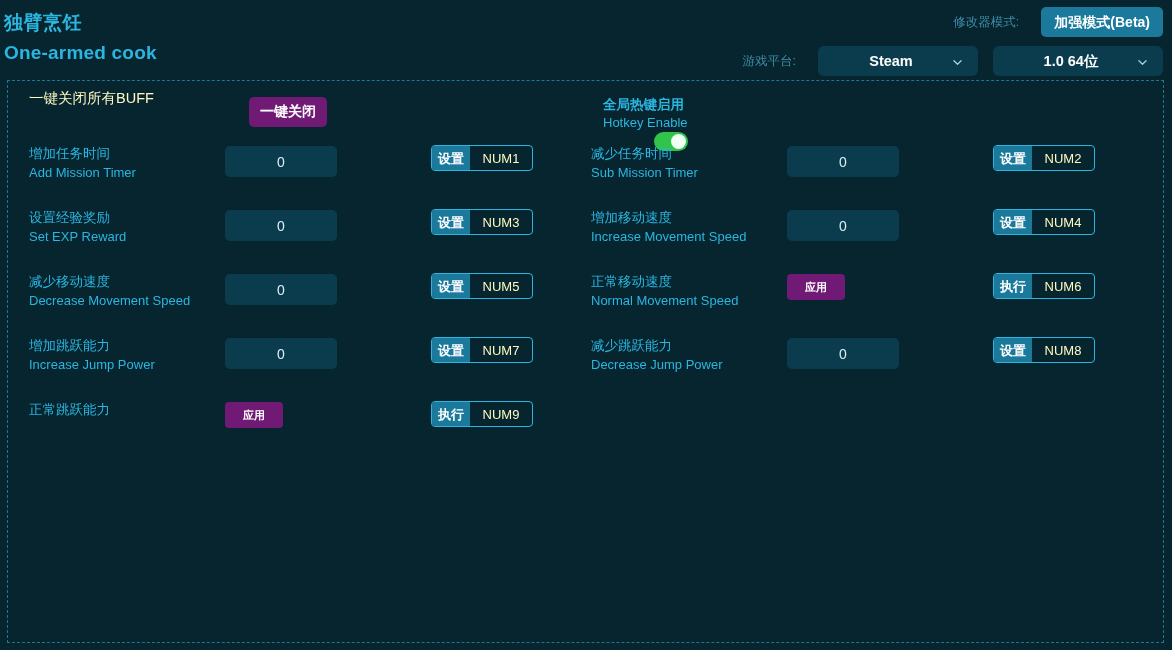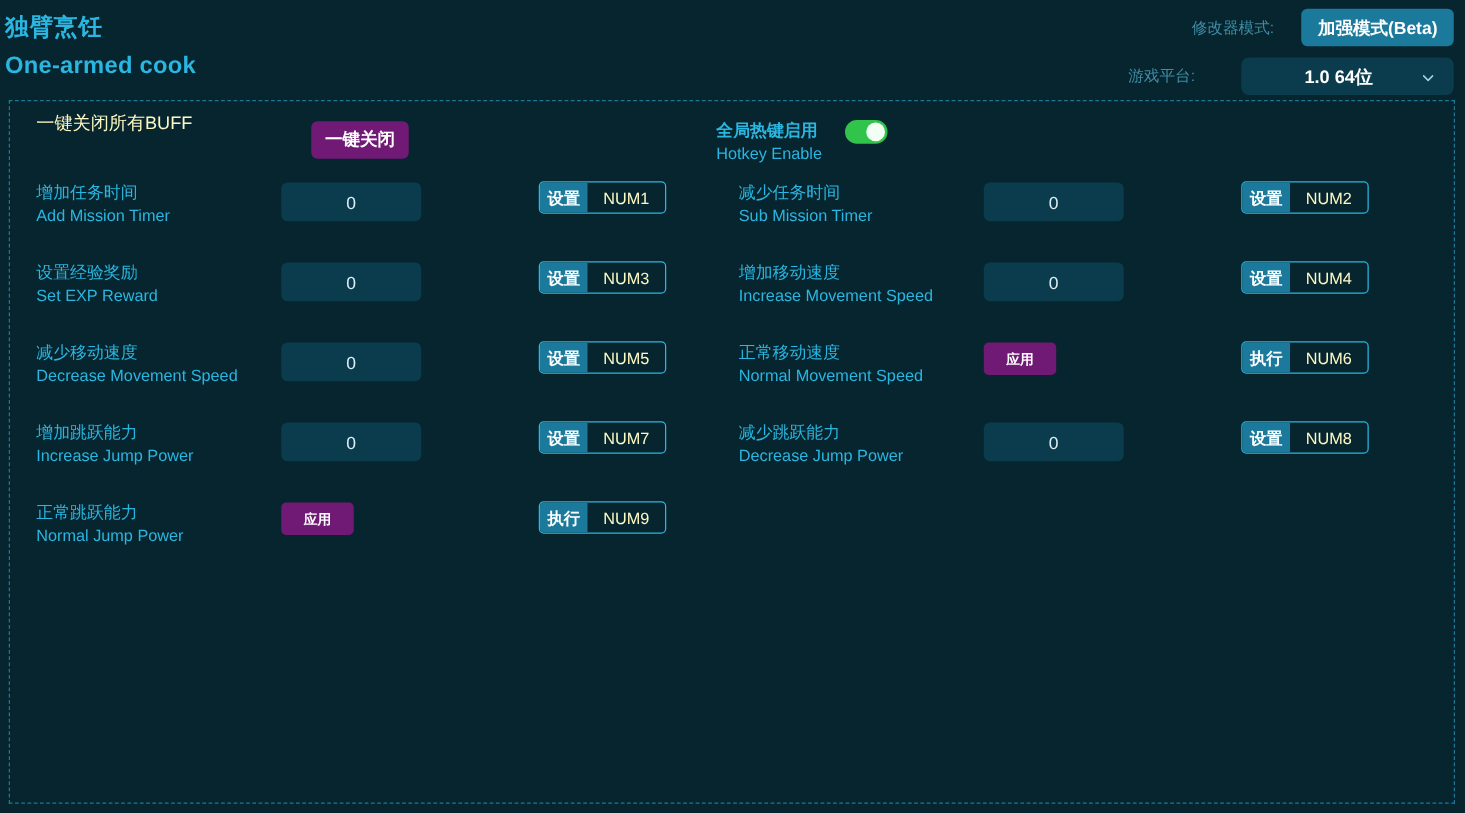--- a/index.html
+++ b/index.html
@@ -149,24 +149,25 @@
     border: none;
     border-radius: 5px;
     color: #ffffff;
     font-size: 14px;
     font-weight: bold;
     font-family: inherit;
     cursor: pointer;
   }
   .hotkey-block {
     position: absolute;
-    left: 565px;
+    left: 595px;
     top: 15px;
     display: flex;
-    align-items: flex-start;
+    align-items: flex-end;
+    flex-direction: column;
   }
   .hotkey-texts { line-height: 1.35; }
   .hotkey-cn {
     font-size: 13.5px;
     font-weight: bold;
     color: #2ab6e0;
     white-space: nowrap;
   }
   .hotkey-en {
     font-size: 13px;
@@ -310,20 +311,28 @@
     <div class="header-controls">
 
       <div class="hc-row">
         <span class="hc-label">修改器模式:</span>
         <button class="mode-btn">加强模式(Beta)</button>
       </div>
 
       <div class="hc-row">
         <span class="hc-label">游戏平台:</span>
 
+        <div class="select select-steam">
+          <span class="select-value">Steam</span>
+          <span class="chevron">
+            <svg width="9" height="9" viewBox="0 0 10 10">
+                <path d="M1 3 L5 7 L9 3" fill="none" stroke="#9fd4e4" stroke-width="1.4" stroke-linecap="round" stroke-linejoin="round"></path>
+              </svg>
+          </span>
+        </div>
 
         <div class="select select-version">
           <span class="select-value">1.0 64位</span>
           <span class="chevron">
             <svg width="9" height="9" viewBox="0 0 10 10">
                 <path d="M1 3 L5 7 L9 3" fill="none" stroke="#9fd4e4" stroke-width="1.4" stroke-linecap="round" stroke-linejoin="round"></path>
               </svg>
           </span>
         </div>
       </div>
@@ -456,21 +465,20 @@
             <div class="hotkey-slot"><div class="hk">
                 <span class="hk-action">设置</span>
                 <span class="hk-key">NUM8</span>
               </div></div>
           </div>
         </div>
         <div class="row-pair">
           <div class="cell">
             <div class="labels">
               <div class="lbl-cn">正常跳跃能力</div>
-              <div class="lbl-en">Normal Jump Power</div>
             </div>
             <div class="control-slot"><button class="apply-btn">应用</button></div>
             <div class="hotkey-slot"><div class="hk">
                 <span class="hk-action">执行</span>
                 <span class="hk-key">NUM9</span>
               </div></div>
           </div>
           <div class="cell empty"></div>
         </div>
       </div>

